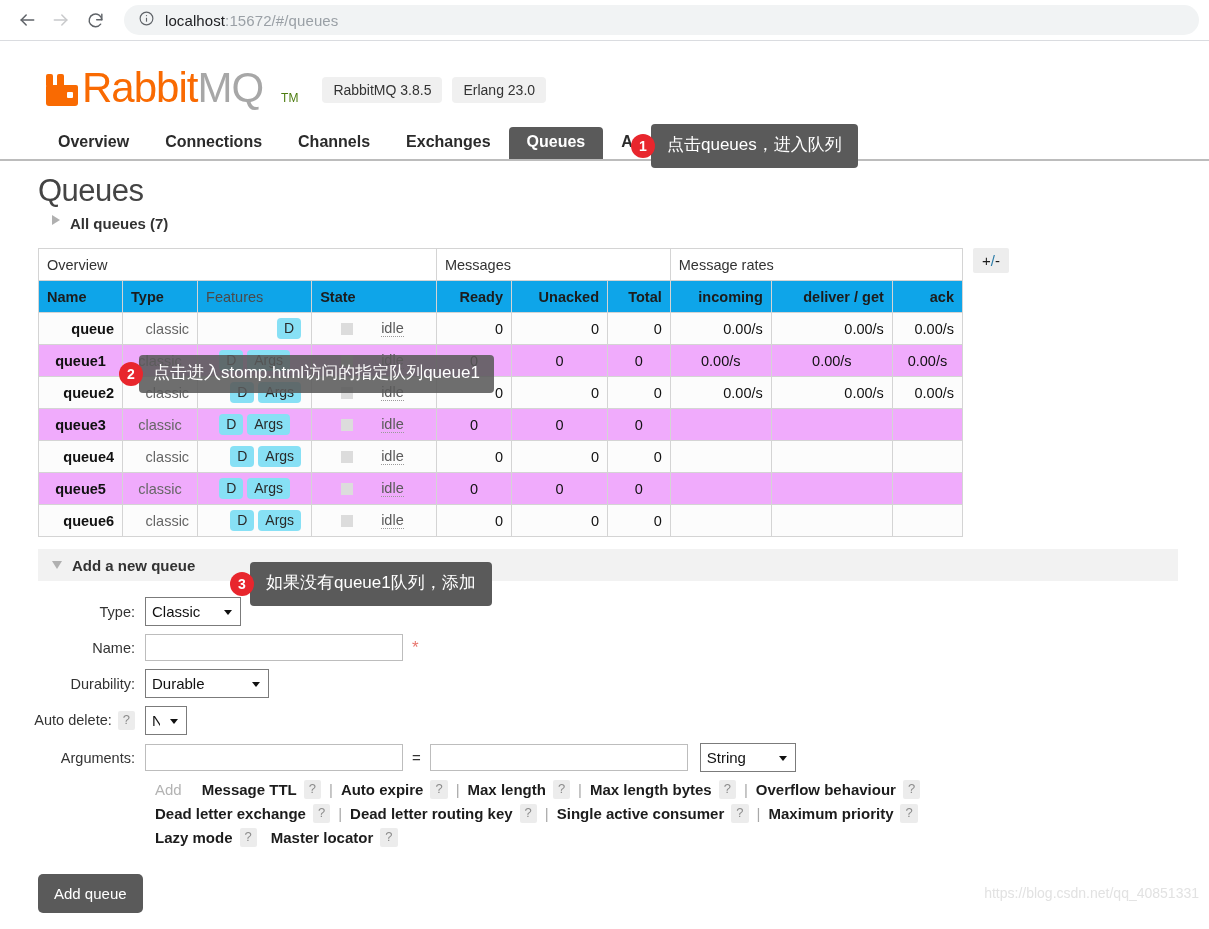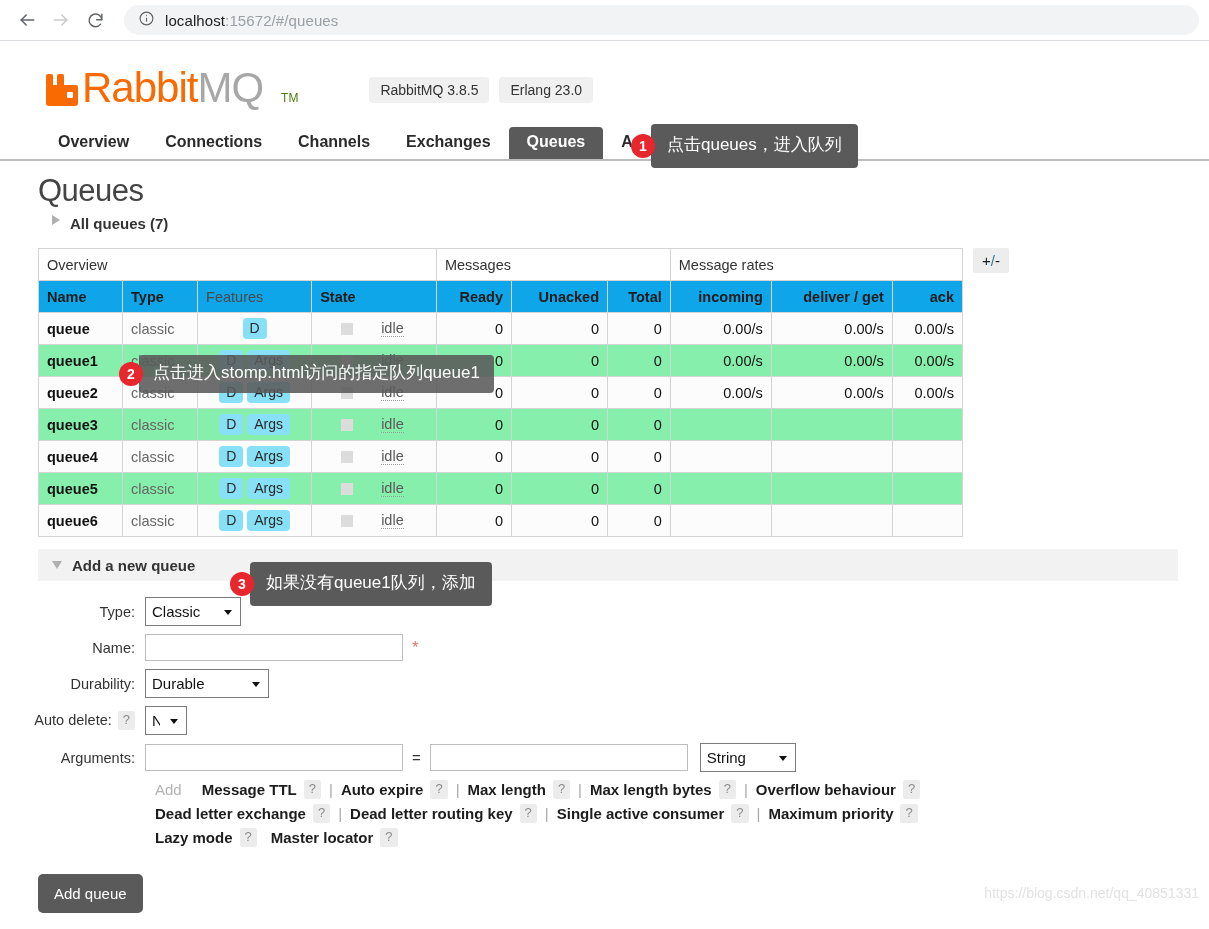--- a/index.html
+++ b/index.html
@@ -54,21 +54,20 @@
   }
 
   
   .page { padding: 0 0 0 0; position: relative; }
 
   .rmq-header {
     padding: 22px 0 0 46px;
     display: flex;
     align-items: flex-end;
     height: 68px;
-    gap: 47px;
   }
   .logo { display: flex; align-items: flex-end; }
   .logo-mark {
     width: 32px; height: 32px;
     position: relative;
     margin-right: 4px;
     margin-bottom: 3px;
   }
   .logo-mark .body {
     position: absolute; left: 0; bottom: 0;
@@ -192,22 +191,22 @@
     padding-left: 8px;
   }
   tr.col-row th {
     font-weight: bold;
     color: #1c1c1c;
     text-align: left;
     background: #0ea5e9;
   }
   tr.col-row th.thin { font-weight: normal; color: #4a4a4a; }
   tr.col-row th.num, td.num { text-align: right; }
-  tbody tr.odd td { background: #fcfcfc; }
-  tbody tr.even td { background: #86efac; }
+  tbody tr.odd td { background: #fcfcfc; text-align: right; }
+  tbody tr.even td { background: #f0abfc; text-align: center; }
   td.name { font-weight: bold; color: #111; }
   td.type { color: #666; }
   td.features { text-align: center; padding: 3px 6px; }
   .badge-f {
     display: inline-block;
     background: #87e0f5;
     color: #2a2a2a;
     font-size: 14px;
     border-radius: 4px;
     padding: 2px 7px;

